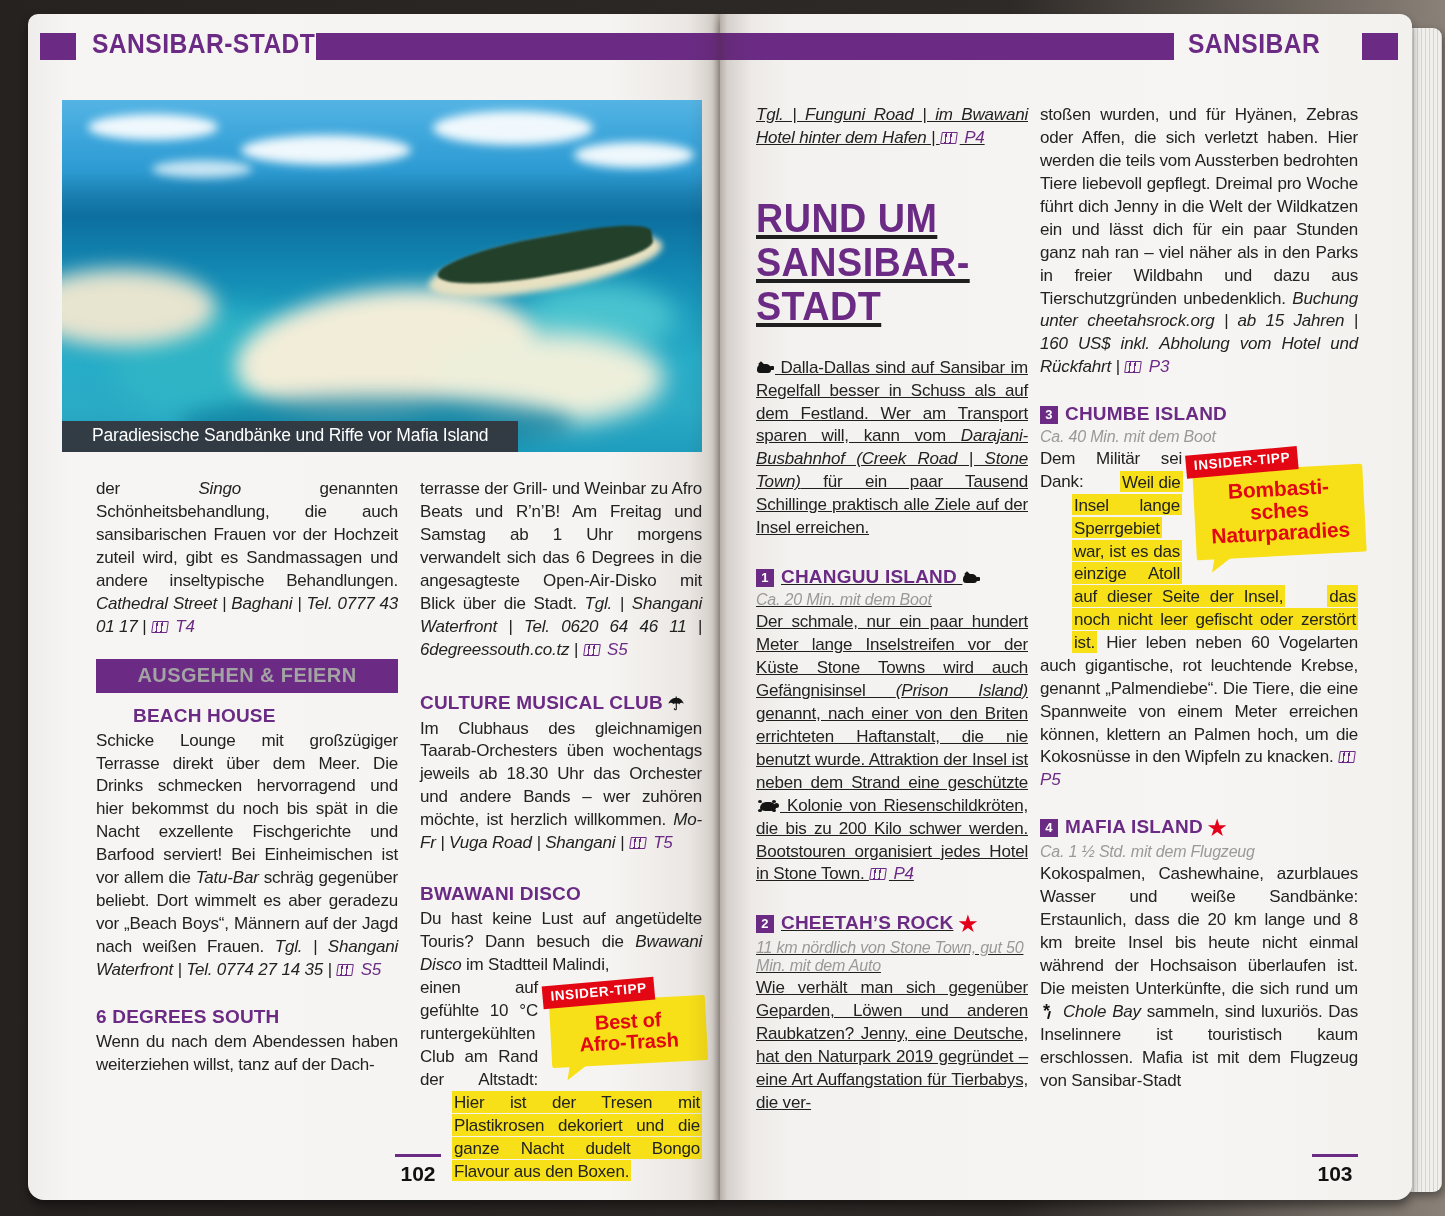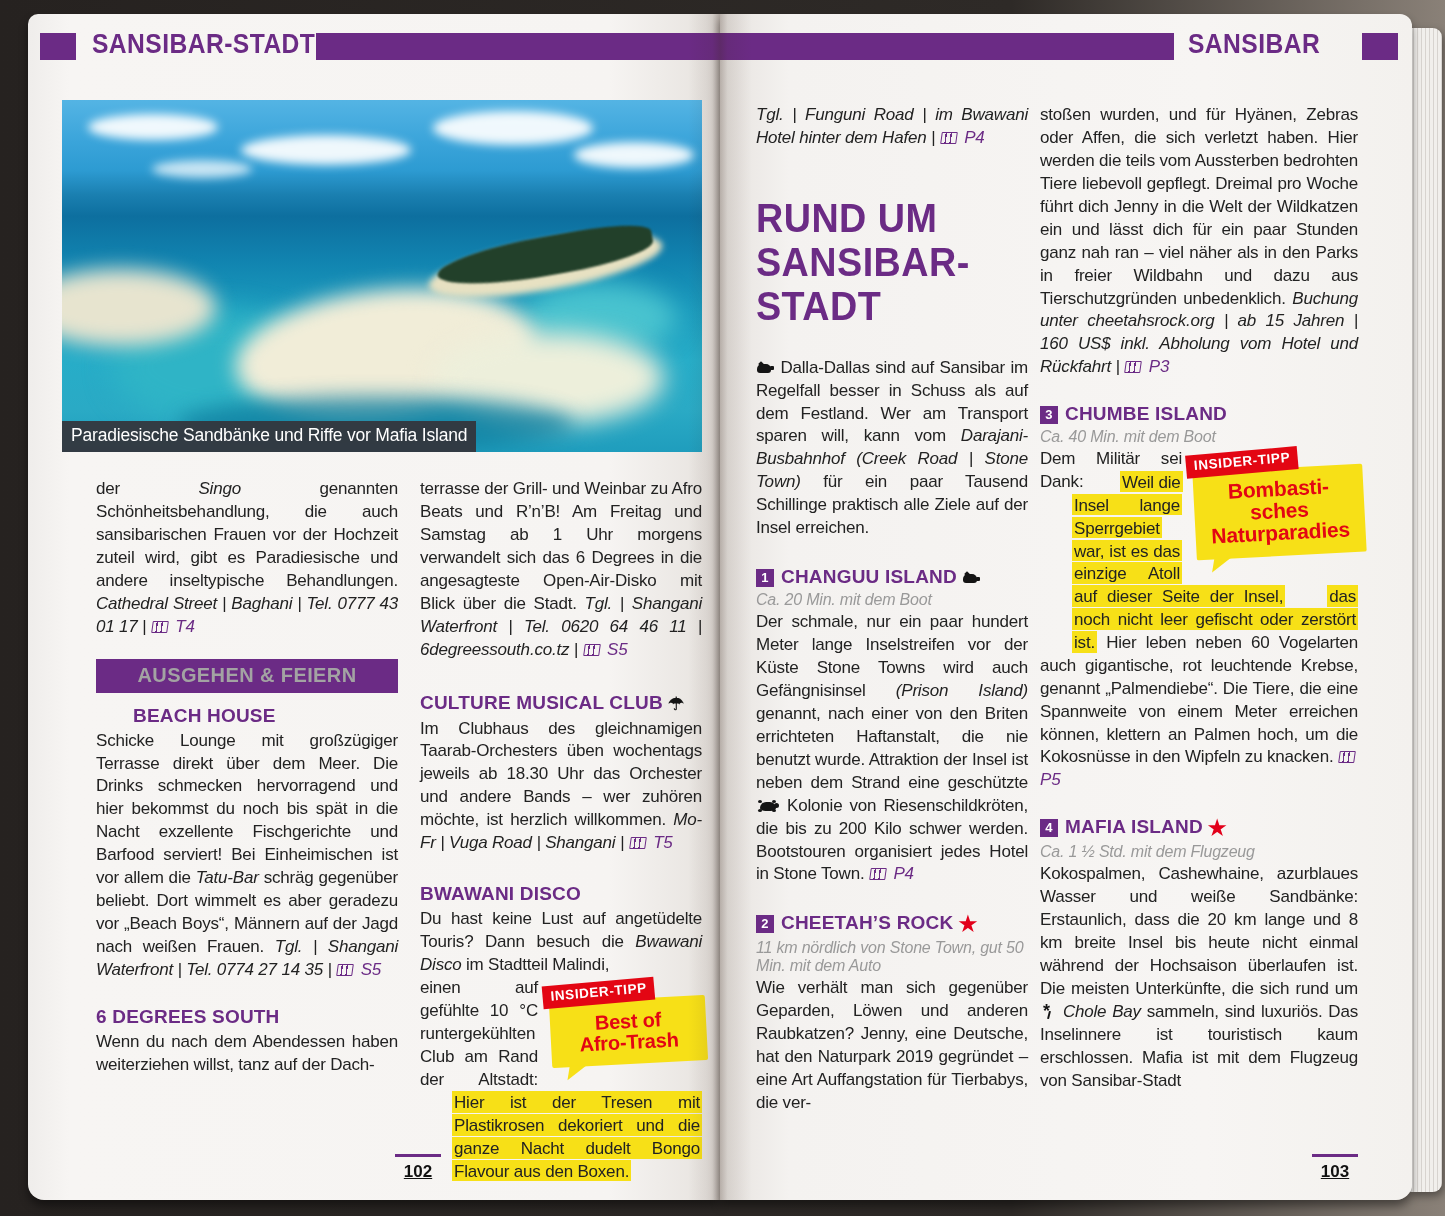--- a/index.html
+++ b/index.html
@@ -23,21 +23,21 @@
   .hdr-sq{position:absolute;top:33px;width:36px;height:27px;background:#6b2b85;z-index:2;}
   .hdr-bar{position:absolute;top:33px;height:27px;background:#6b2b85;z-index:2;}
   .hdr-txt{position:absolute;top:28px;font-size:28px;font-weight:700;color:#6b2b85;
      letter-spacing:.5px;transform:scaleX(.88);transform-origin:left top;white-space:nowrap;z-index:2;}
   
   .photo{position:absolute;left:62px;top:100px;width:640px;height:352px;overflow:hidden;z-index:2;
      background:linear-gradient(180deg,#54b4e4 0%,#3aa4da 12%,#2d9bd2 20%,#1a7fb0 27%,#0d6f9f 33%,#1184b0 46%,#1b9cbe 60%,#27adc8 74%,#2aaac5 88%,#1f9dbd 100%);}
   .photo .blob{position:absolute;border-radius:50%;}
   .cloud{background:rgba(255,255,255,.92);filter:blur(5px);}
   .caption{position:absolute;left:0;bottom:0;background:rgba(52,51,58,.92);color:#fff;
-     font-size:17.5px;letter-spacing:-.2px;padding:4px 9px 6px;z-index:3;}
+     font-size:17.5px;letter-spacing:-.2px;padding:4px 30px 6px;z-index:3;}
   
   .col{position:absolute;z-index:3;}
   .para{margin:0;text-align:justify;font-size:17px;line-height:1.35;letter-spacing:-.2px;color:#222;}
   .i{font-style:italic}
   .p{color:#6b2b85}
   .hl{background:#f7e017;padding:1.5px 2px 1px;-webkit-box-decoration-break:clone;box-decoration-break:clone;margin-left:32px;}
   .h3{color:#6b2b85;font-size:19px;font-weight:700;letter-spacing:.2px;margin:24px 0 3px;}
   .h3.first{margin-top:0;margin-left:37px;}
   .sub{color:#999;font-style:italic;font-size:16px;margin:0 0 2px;letter-spacing:-.2px;}
   .secbar{background:#6b2b85;color:#a3a3a3;font-weight:700;font-size:20px;text-align:center;
@@ -73,21 +73,21 @@
      letter-spacing:.6px;padding:2px 8px 3px;transform:rotate(-2deg);position:relative;z-index:2;margin-left:-6px;}
   .tip-bubble{display:block;background:#f7e017;color:#e30613;font-weight:700;text-align:center;
      white-space:pre-line;margin-top:-4px;position:relative;border-radius:2px;}
   .tip-afro .tip-bubble{font-size:20px;line-height:1.05;padding:12px 4px 11px;}
   .tip-chumbe .tip-bubble{font-size:21px;line-height:1.05;padding:10px 4px 12px;}
   .tip-bubble::after{content:"";position:absolute;left:16px;bottom:-13px;width:0;height:0;
      border-top:14px solid #f7e017;border-right:17px solid transparent;transform:skewX(-12deg);}
   
   .foot{position:absolute;width:70px;text-align:center;z-index:3;}
   .foot-rule{width:46px;height:3px;background:#6b2b85;margin:0 auto 5px;}
-  .foot-num{font-size:17px;font-weight:700;color:#111;text-decoration:underline;}
+  .foot-num{font-size:21px;font-weight:700;color:#111;}
 </style>
 </head>
 <body>
 
 <div class="screen">
 
   <div class="stack"></div>
   <div class="page page-left"></div>
   <div class="page page-right"></div>
 
@@ -110,21 +110,21 @@
     <div class="blob" style="left:-6%;top:48%;width:30%;height:22%;background:#e7e4cf;filter:blur(10px);"></div>
     <div class="blob" style="left:27%;top:54%;width:47%;height:36%;background:#f1edd8;filter:blur(10px);transform:rotate(-6deg);"></div>
     <div class="blob" style="left:58%;top:66%;width:36%;height:26%;background:#edefdb;filter:blur(12px);"></div>
     <div class="blob" style="left:18%;top:84%;width:62%;height:16%;background:#0e7d9e;filter:blur(10px);opacity:.75;"></div>
     <div class="blob" style="left:57%;top:40%;width:37%;height:14%;background:#e7e1c2;filter:blur(3px);transform:rotate(-10deg);"></div>
     <div class="blob" style="left:58.5%;top:39%;width:34%;height:11%;background:#22402a;filter:blur(1px);transform:rotate(-10deg);border-radius:60% 40% 50% 60%;"></div>
     <div class="caption">Paradiesische Sandbänke und Riffe vor Mafia Island</div>
   </div>
 
   <div class="col" style="left:96px;top:478px;width:302px;">
-    <p class="para"><span>der </span><span class="i">Singo</span><span> genannten Schönheitsbehandlung, die auch sansibarischen Frauen vor der Hochzeit zuteil wird, gibt es Paradiesische und andere inseltypische Behandlungen. </span><span class="i">Cathedral Street | Baghani | Tel. 0777 43 01 17 | </span><span class="icon icon-map"></span><span class="i p"> T4</span></p>
+    <p class="para"><span>der </span><span class="i">Singo</span><span> genannten Schönheitsbehandlung, die auch sansibarischen Frauen vor der Hochzeit zuteil wird, gibt es Sandmassagen und andere inseltypische Behandlungen. </span><span class="i">Cathedral Street | Baghani | Tel. 0777 43 01 17 | </span><span class="icon icon-map"></span><span class="i p"> T4</span></p>
     <div class="secbar">AUSGEHEN &amp; FEIERN</div>
     <div class="h3 first">BEACH HOUSE</div>
     <p class="para"><span>Schicke Lounge mit großzügiger Terrasse direkt über dem Meer. Die Drinks schmecken hervorragend und hier bekommst du noch bis spät in die Nacht exzellente Fischgerichte und Barfood serviert! Bei Einheimischen ist vor allem die </span><span class="i">Tatu-Bar</span><span> schräg gegenüber beliebt. Dort wimmelt es aber geradezu vor „Beach Boys“, Männern auf der Jagd nach weißen Frauen. </span><span class="i">Tgl. | Shangani Waterfront | Tel. 0774 27 14 35 | </span><span class="icon icon-map"></span><span class="i p"> S5</span></p>
     <div class="h3">6 DEGREES SOUTH</div>
     <p class="para"><span>Wenn du nach dem Abendessen haben weiterziehen willst, tanz auf der Dach-</span></p>
   </div>
 
   <div class="col" style="left:420px;top:478px;width:282px;">
     <p class="para"><span>terrasse der Grill- und Weinbar zu Afro Beats und R’n’B! Am Freitag und Samstag ab 1 Uhr morgens verwandelt sich das 6 Degrees in die angesagteste Open-Air-Disko mit Blick über die Stadt. </span><span class="i">Tgl. | Shangani Waterfront | Tel. 0620 64 46 11 | 6degreessouth.co.tz | </span><span class="icon icon-map"></span><span class="i p"> S5</span></p>
     <div class="h3" style="margin-top:30px;">
@@ -136,21 +136,21 @@
     <p class="para">
       <span class="tip tip-afro">
         <span class="tip-tab">INSIDER-TIPP</span>
         <span class="tip-bubble">Best of
 Afro-Trash</span>
       </span>
       <span><span>einen auf gefühlte 10 °C runtergekühlten Club am Rand der Altstadt: </span><span class="hl">Hier ist der Tresen mit Plastikrosen dekoriert und die ganze Nacht dudelt Bongo Flavour aus den Boxen.</span></span>
     </p>
   </div>
 
-  <div class="col" style="left:756px;top:104px;width:272px;">
+  <div class="col" style="left:756px;top:104px;width:272px;text-decoration:underline;">
     <p class="para"><span class="i">Tgl. | Funguni Road | im Bwawani Hotel hinter dem Hafen | </span><span class="icon icon-map"></span><span class="i p"> P4</span></p>
     <div class="bigtitle">RUND UM
 SANSIBAR-
 STADT</div>
     <p class="para"><span class="icon icon-pig"></span><span> Dalla-Dallas sind auf Sansibar im Regelfall besser in Schuss als auf dem Festland. Wer am Transport sparen will, kann vom </span><span class="i">Darajani-Busbahnhof (Creek Road | Stone Town)</span><span> für ein paar Tausend Schillinge praktisch alle Ziele auf der Insel erreichen.</span></p>
     <div class="h3" style="margin-top:26px;">
       <span class="badge">1</span><span>CHANGUU ISLAND</span> <span class="icon icon-pig"></span>
     </div>
     <div class="sub">Ca. 20 Min. mit dem Boot</div>
     <p class="para"><span>Der schmale, nur ein paar hundert Meter lange Inselstreifen vor der Küste Stone Towns wird auch Gefängnisinsel </span><span class="i">(Prison Island)</span><span> genannt, nach einer von den Briten errichteten Haftanstalt, die nie benutzt wurde. Attraktion der Insel ist neben dem Strand eine geschützte </span><span class="icon icon-turtle"></span><span> Kolonie von Riesenschildkröten, die bis zu 200 Kilo schwer werden. Bootstouren organisiert jedes Hotel in Stone Town. </span><span class="icon icon-map"></span><span class="i p"> P4</span></p>

